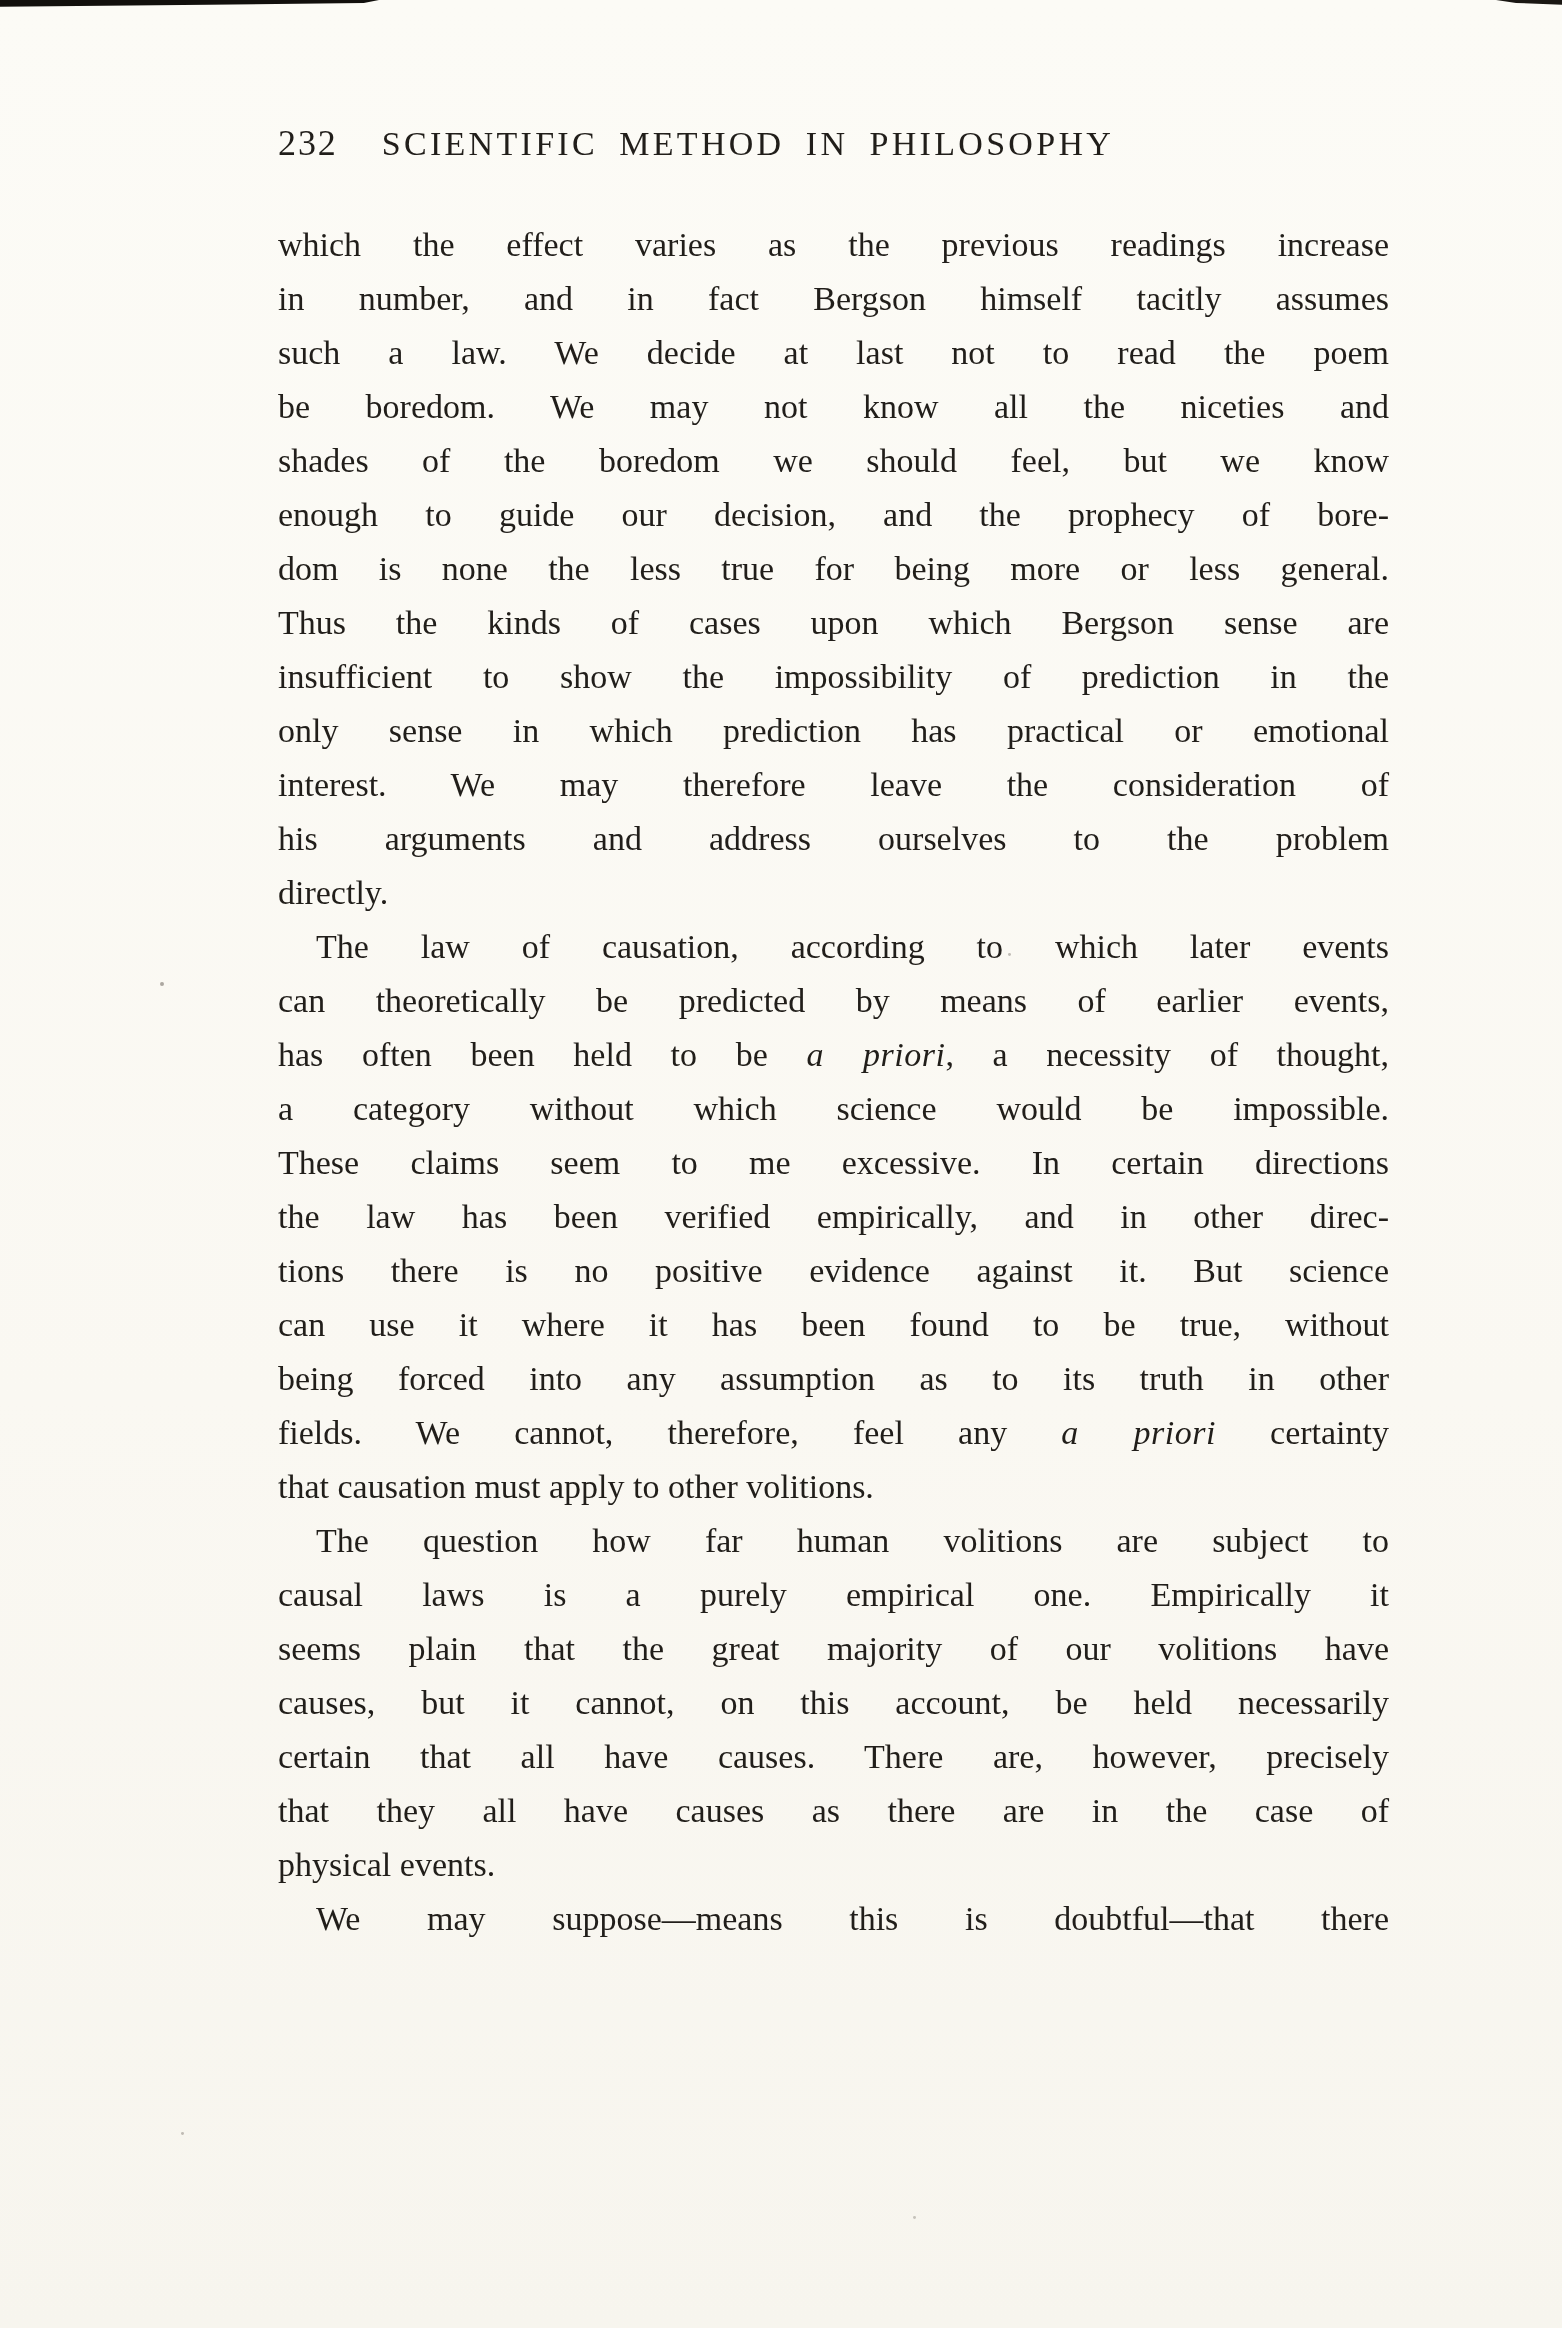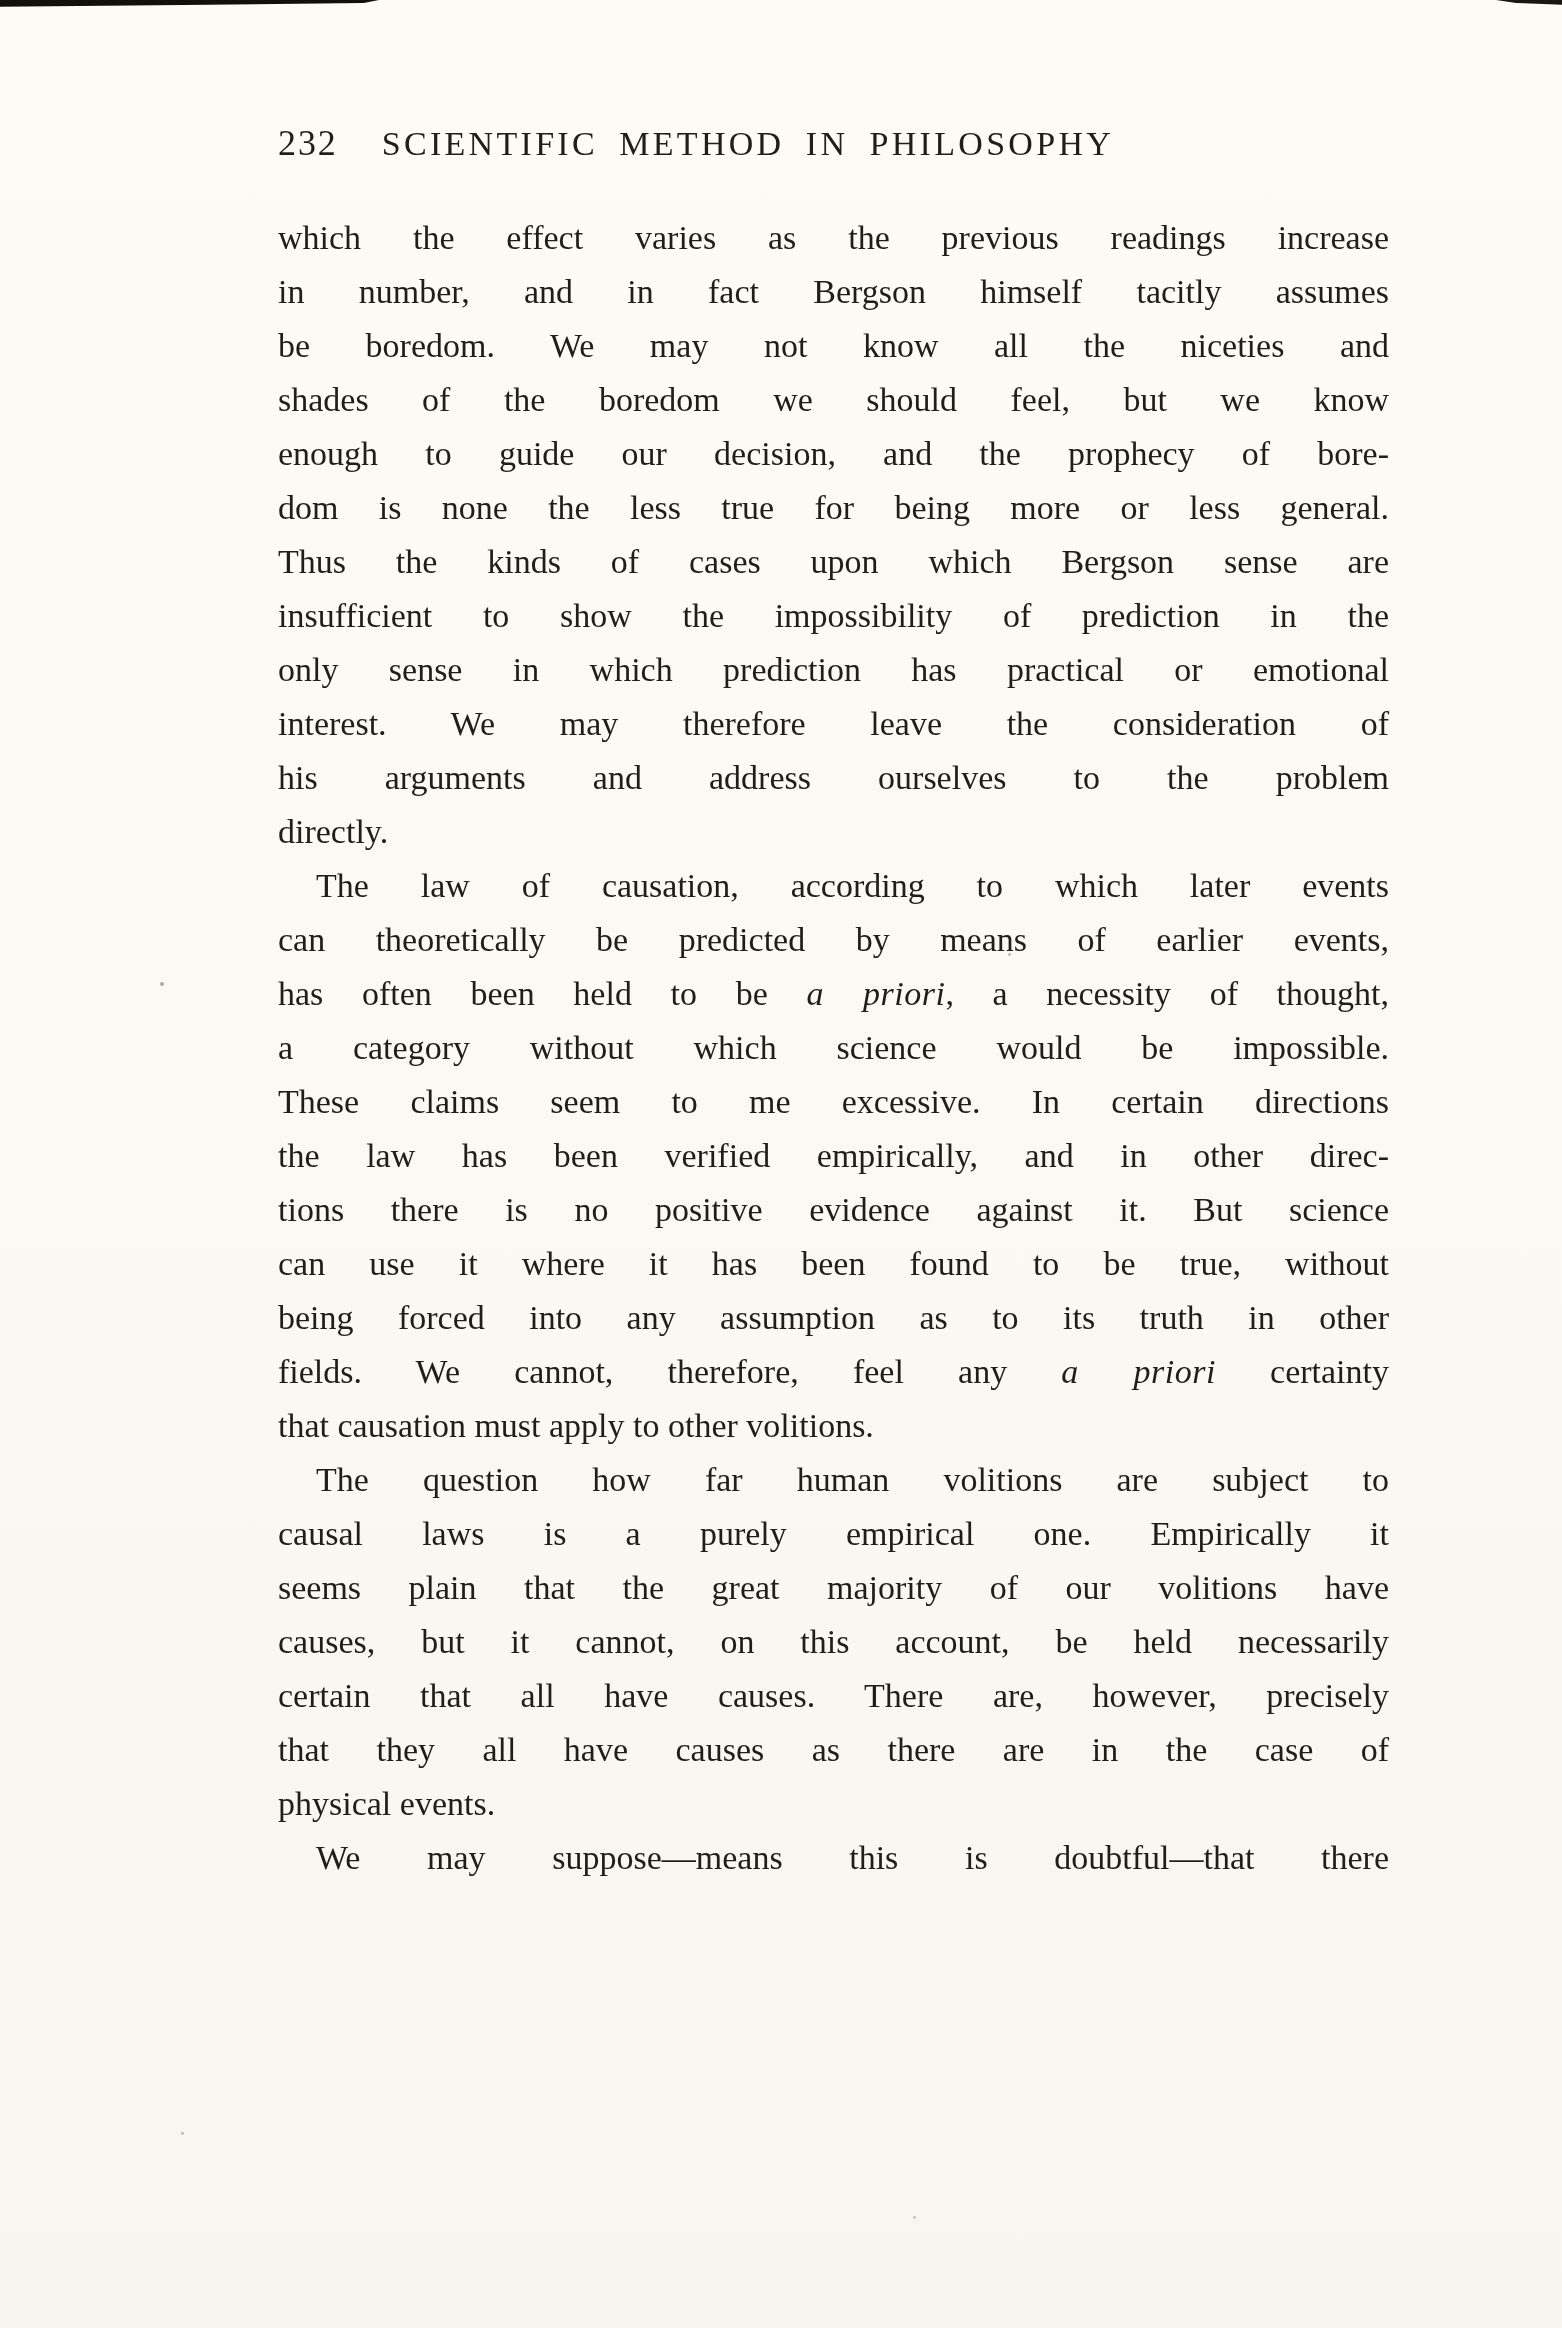--- a/index.html
+++ b/index.html
@@ -53,21 +53,21 @@
   .head-title {
     font-size: 34px;
     letter-spacing: 3.3px;
     word-spacing: 9.5px;
     white-space: nowrap;
   }
 
   .text-block {
     position: absolute;
     left: 278px;
-    top: 211px;
+    top: 218px;
     width: 1111px;
     font-size: 34px;
     line-height: 54px;
   }
   .line {
     text-align: justify;
     text-align-last: justify;
     white-space: normal;
   }
   .line.flush {
@@ -93,20 +93,21 @@
   <div class="speck speck-4"></div>
 
   <header class="running-head">
     <span class="page-num">232</span>
     <span class="head-title">SCIENTIFIC METHOD IN PHILOSOPHY</span>
   </header>
 
   <main class="text-block">
       <div class="line"><span>which the effect varies as the previous readings increase</span></div>
       <div class="line"><span>in number, and in fact Bergson himself tacitly assumes</span></div>
+      <div class="line"><span>such a law. We decide at last not to read the poem</span></div>
       <div class="line"><span>be boredom. We may not know all the niceties and</span></div>
       <div class="line"><span>shades of the boredom we should feel, but we know</span></div>
       <div class="line"><span>enough to guide our decision, and the prophecy of bore-</span></div>
       <div class="line"><span>dom is none the less true for being more or less general.</span></div>
       <div class="line"><span>Thus the kinds of cases upon which Bergson sense are</span></div>
       <div class="line"><span>insufficient to show the impossibility of prediction in the</span></div>
       <div class="line"><span>only sense in which prediction has practical or emotional</span></div>
       <div class="line"><span>interest. We may therefore leave the consideration of</span></div>
       <div class="line"><span>his arguments and address ourselves to the problem</span></div>
       <div class="line flush"><span>directly.</span></div>

